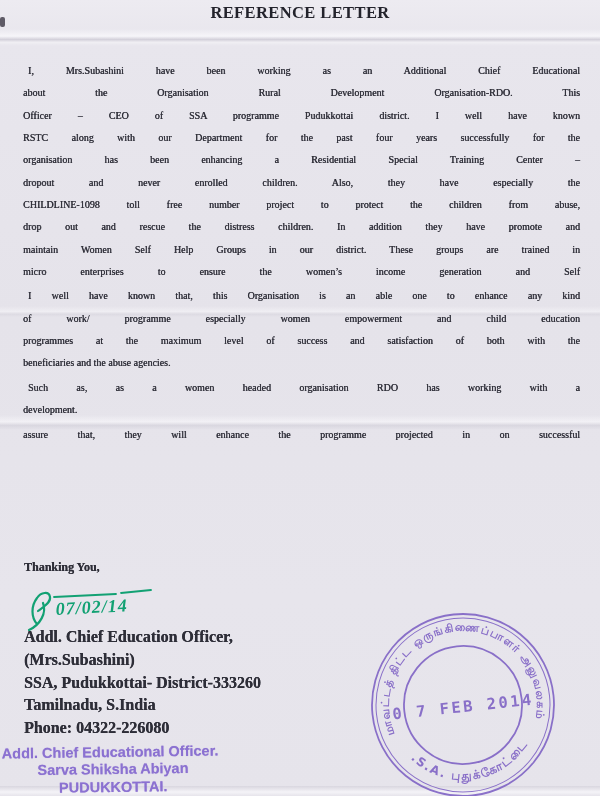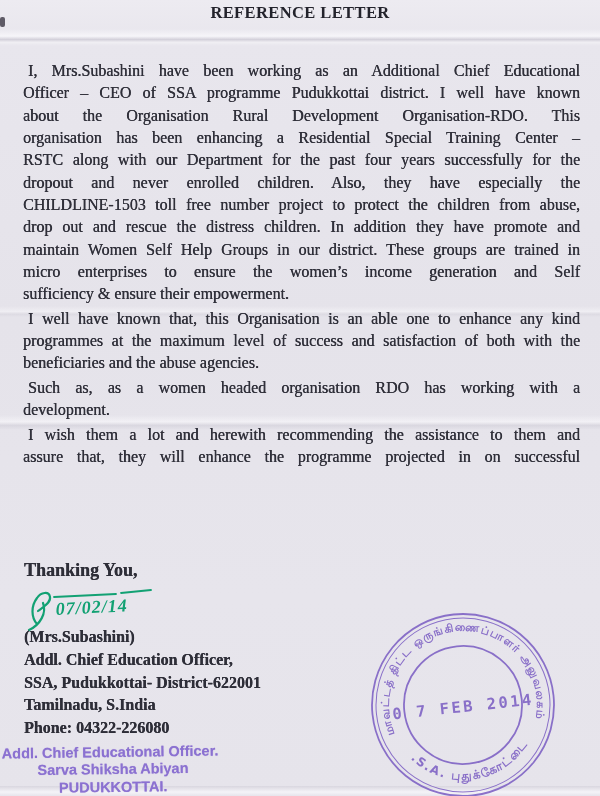--- a/index.html
+++ b/index.html
@@ -17,27 +17,27 @@
   .crease-mid2{top:415px;height:15px;
     background:linear-gradient(to bottom,rgba(255,255,255,0),rgba(250,249,252,.6) 45%,rgba(145,140,160,.14) 70%,rgba(255,255,255,0));}
   .crease-bottom{top:786px;height:10px;
     background:linear-gradient(to bottom,rgba(140,135,155,.15),rgba(251,250,253,.7) 60%,rgba(255,255,255,0));}
   .smudge{position:absolute;left:0;top:17px;width:5px;height:10px;background:#45414d;border-radius:2px;opacity:.85;}
 
   .title{position:absolute;top:3px;left:0;width:100%;margin:0;text-align:center;
     font-size:16.5px;font-weight:bold;letter-spacing:.4px;color:#23232c;}
 
   .body-text{position:absolute;top:60px;left:23px;width:557px;
-    font-size:16px;line-height:22.35px;color:#30303a;text-shadow:.3px 0 0 currentColor;}
+    font-size:10px;line-height:22.35px;color:#30303a;text-shadow:.3px 0 0 currentColor;}
   .para{margin:0 0 2px 0;}
   .line{text-align:justify;text-align-last:justify;}
   .line.last{text-align-last:left;}
   .line.first{text-indent:5px;}
 
-  .closing{position:absolute;left:24px;top:560px;font-size:18px;font-weight:bold;
+  .closing{position:absolute;left:24px;top:560px;font-size:12px;font-weight:bold;
     color:#2e2e38;text-shadow:.2px 0 0 currentColor;}
 
   .signature{position:absolute;left:20px;top:584px;width:165px;height:48px;}
   .sig-stroke{stroke:#12a173;stroke-width:2.2;fill:none;stroke-linecap:round;stroke-linejoin:round;}
   .sig-stroke.thin{stroke-width:1.8;}
   .sig-text{fill:#12a173;font-family:"Liberation Serif",serif;font-style:italic;
     font-size:18px;letter-spacing:1px;font-weight:bold;}
 
   .signoff{position:absolute;left:24px;top:626px;font-size:16px;font-weight:bold;
     line-height:22.8px;color:#2e2e38;text-shadow:.2px 0 0 currentColor;}
@@ -66,59 +66,58 @@
   <div class="crease crease-mid1"></div>
   <div class="crease crease-mid2"></div>
   <div class="crease crease-bottom"></div>
   <div class="smudge"></div>
 
   <h1 class="title">REFERENCE LETTER</h1>
 
   <div class="body-text">
     <div class="para">
       <div class="line first">I, Mrs.Subashini have been working as an Additional Chief Educational</div>
+      <div class="line">about the Organisation Rural Development Organisation-RDO. This</div>
       <div class="line">Officer – CEO of SSA programme Pudukkottai district. I well have known</div>
-      <div class="line">about the Organisation Rural Development Organisation-RDO. This</div>
+      <div class="line">RSTC along with our Department for the past four years successfully for the</div>
       <div class="line">organisation has been enhancing a Residential Special Training Center –</div>
-      <div class="line">RSTC along with our Department for the past four years successfully for the</div>
       <div class="line">dropout and never enrolled children. Also, they have especially the</div>
-      <div class="line">CHILDLINE-1503 toll free number project to protect the children from abuse,</div>
+      <div class="line">CHILDLINE-1098 toll free number project to protect the children from abuse,</div>
       <div class="line">drop out and rescue the distress children. In addition they have promote and</div>
       <div class="line">maintain Women Self Help Groups in our district. These groups are trained in</div>
       <div class="line">micro enterprises to ensure the women’s income generation and Self</div>
-      <div class="line last">sufficiency &amp; ensure their empowerment.</div>
     </div>
     <div class="para">
       <div class="line first">I well have known that, this Organisation is an able one to enhance any kind</div>
+      <div class="line">of work/ programme especially women empowerment and child education</div>
       <div class="line">programmes at the maximum level of success and satisfaction of both with the</div>
       <div class="line last">beneficiaries and the abuse agencies.</div>
     </div>
     <div class="para">
       <div class="line first">Such as, as a women headed organisation RDO has working with a</div>
       <div class="line last">development.</div>
     </div>
     <div class="para">
-      <div class="line first">I wish them a lot and herewith recommending the assistance to them and</div>
       <div class="line">assure that, they will enhance the programme projected in on successful</div>
     </div>
   </div>
 
   <div class="closing">Thanking You,</div>
 
   <svg class="signature" viewBox="0 0 165 48">
     <path class="sig-stroke" d="M17,40 C11,33 11,22 17,14 C21,8 29,7 30,13 C31,19 23,23 18,27 M23,19 C27,29 20,41 9,46"></path>
     <path class="sig-stroke thin" d="M34,13 L96,10"></path>
     <path class="sig-stroke thin" d="M101,9 L131,6"></path>
     <text class="sig-text" x="36" y="31" transform="rotate(-3 36 31)">07/02/14</text>
   </svg>
 
   <div class="signoff">
+    <div>Addl. Chief Education Officer,</div>
     <div>(Mrs.Subashini)</div>
-    <div>Addl. Chief Education Officer,</div>
-    <div>SSA, Pudukkottai- District-622001</div>
+    <div>SSA, Pudukkottai- District-333260</div>
     <div>Tamilnadu, S.India</div>
     <div>Phone: 04322-226080</div>
   </div>
 
   <div class="rect-stamp">
     <div class="stamp-line l1">Addl. Chief Educational Officer.</div>
     <div class="stamp-line">Sarva Shiksha Abiyan</div>
     <div class="stamp-line">PUDUKKOTTAI.</div>
   </div>
 

